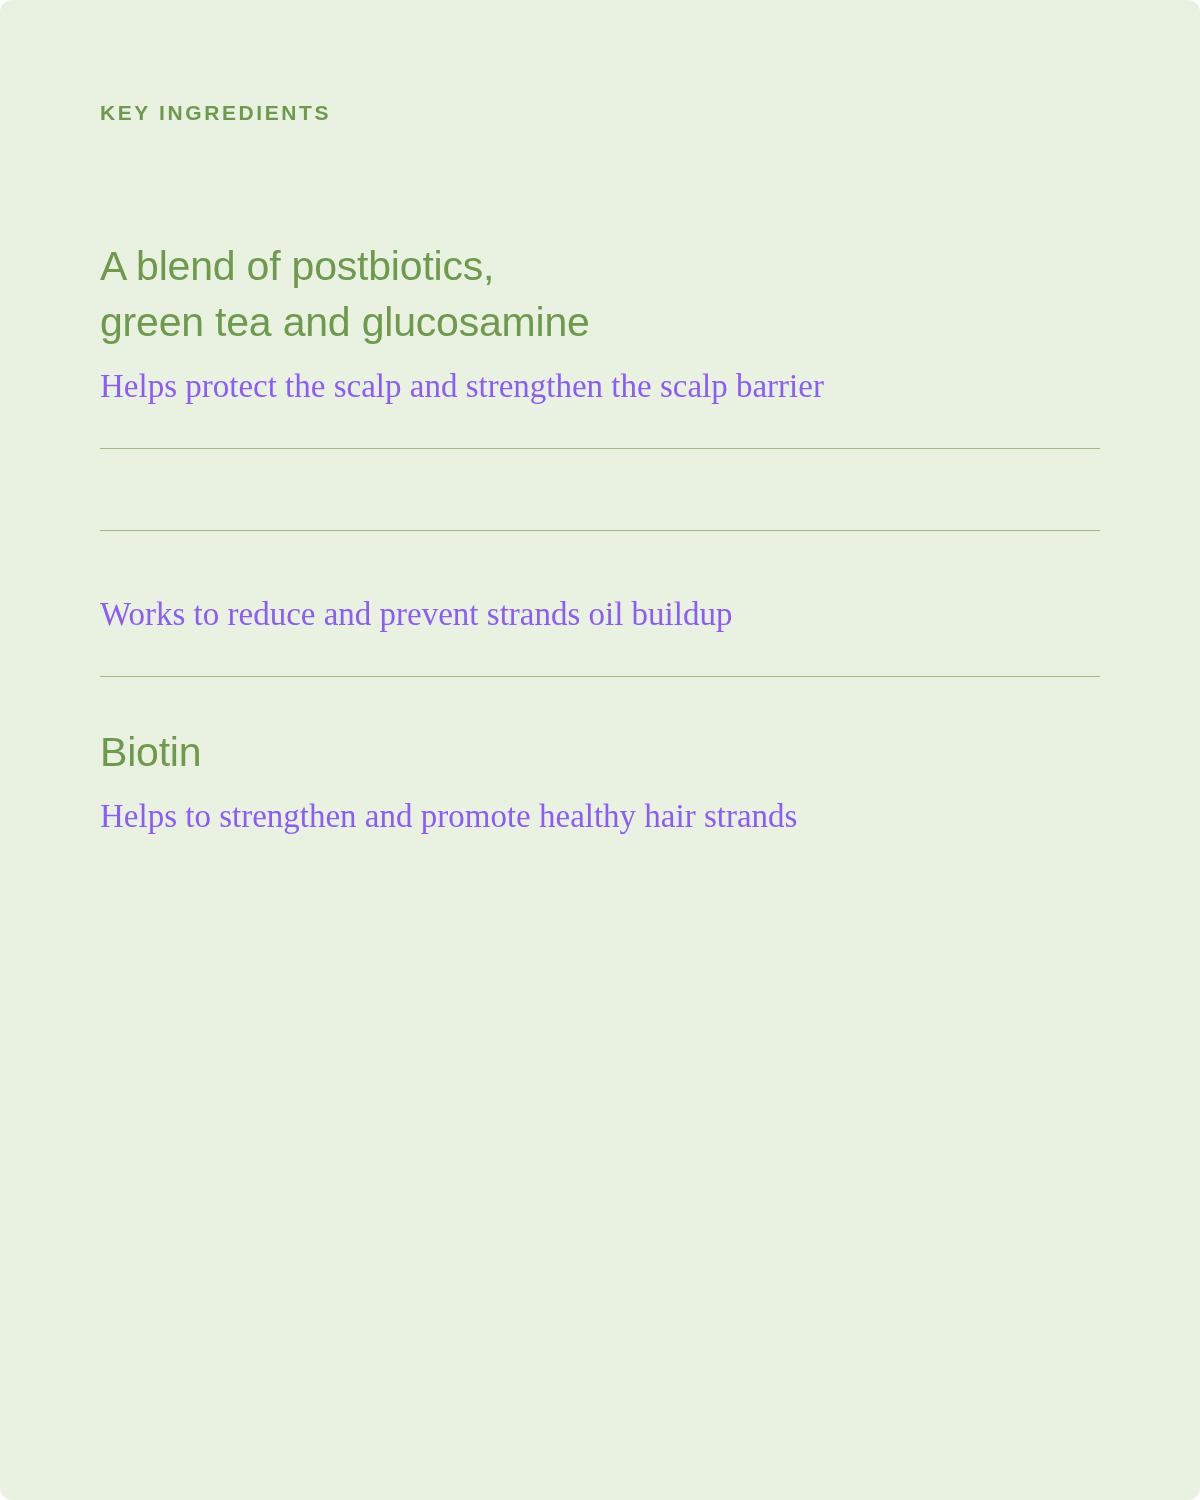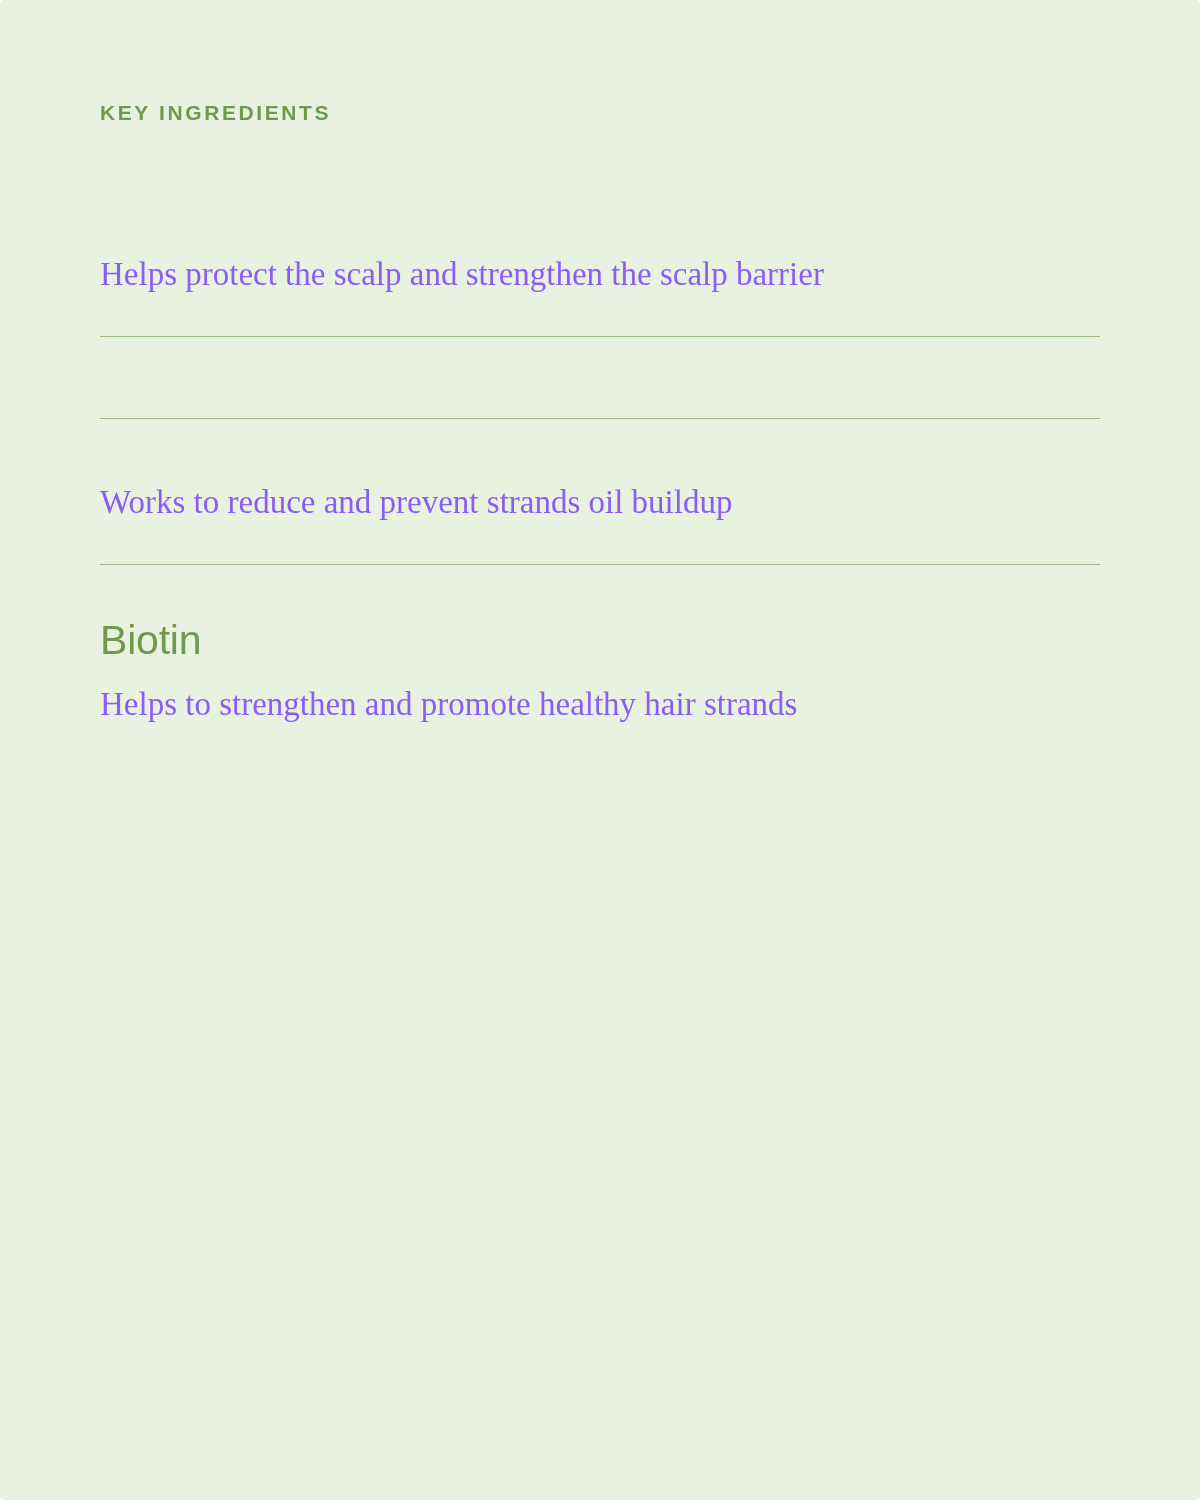--- a/index.html
+++ b/index.html
@@ -15,21 +15,21 @@
   }
 
   .card {
     position: absolute;
     left: 0;
     top: 0;
     width: 1200px;
     height: 1500px;
     box-sizing: border-box;
     background: #e9f2e1;
-    border-radius: 4px;
+    border-radius: 12px;
     overflow: hidden;
   }
 
   .inner {
     position: absolute;
     left: 100px;
     top: 0;
     width: 1000px;
   }
 
@@ -90,20 +90,22 @@
 <body>
 
 <div class="card">
   <div class="inner">
 
     <div class="eyebrow">KEY INGREDIENTS</div>
 
     <div class="list">
 
       <div class="item">
+        <div class="item-title">A blend of postbiotics,
+green tea and glucosamine</div>
         <div class="item-desc">Helps protect the scalp and strengthen the scalp barrier</div>
       </div>
 
       <div class="sp-1"></div>
       <hr class="divider">
       <div class="sp-2"></div>
 
       <div class="item">
       </div>
 

